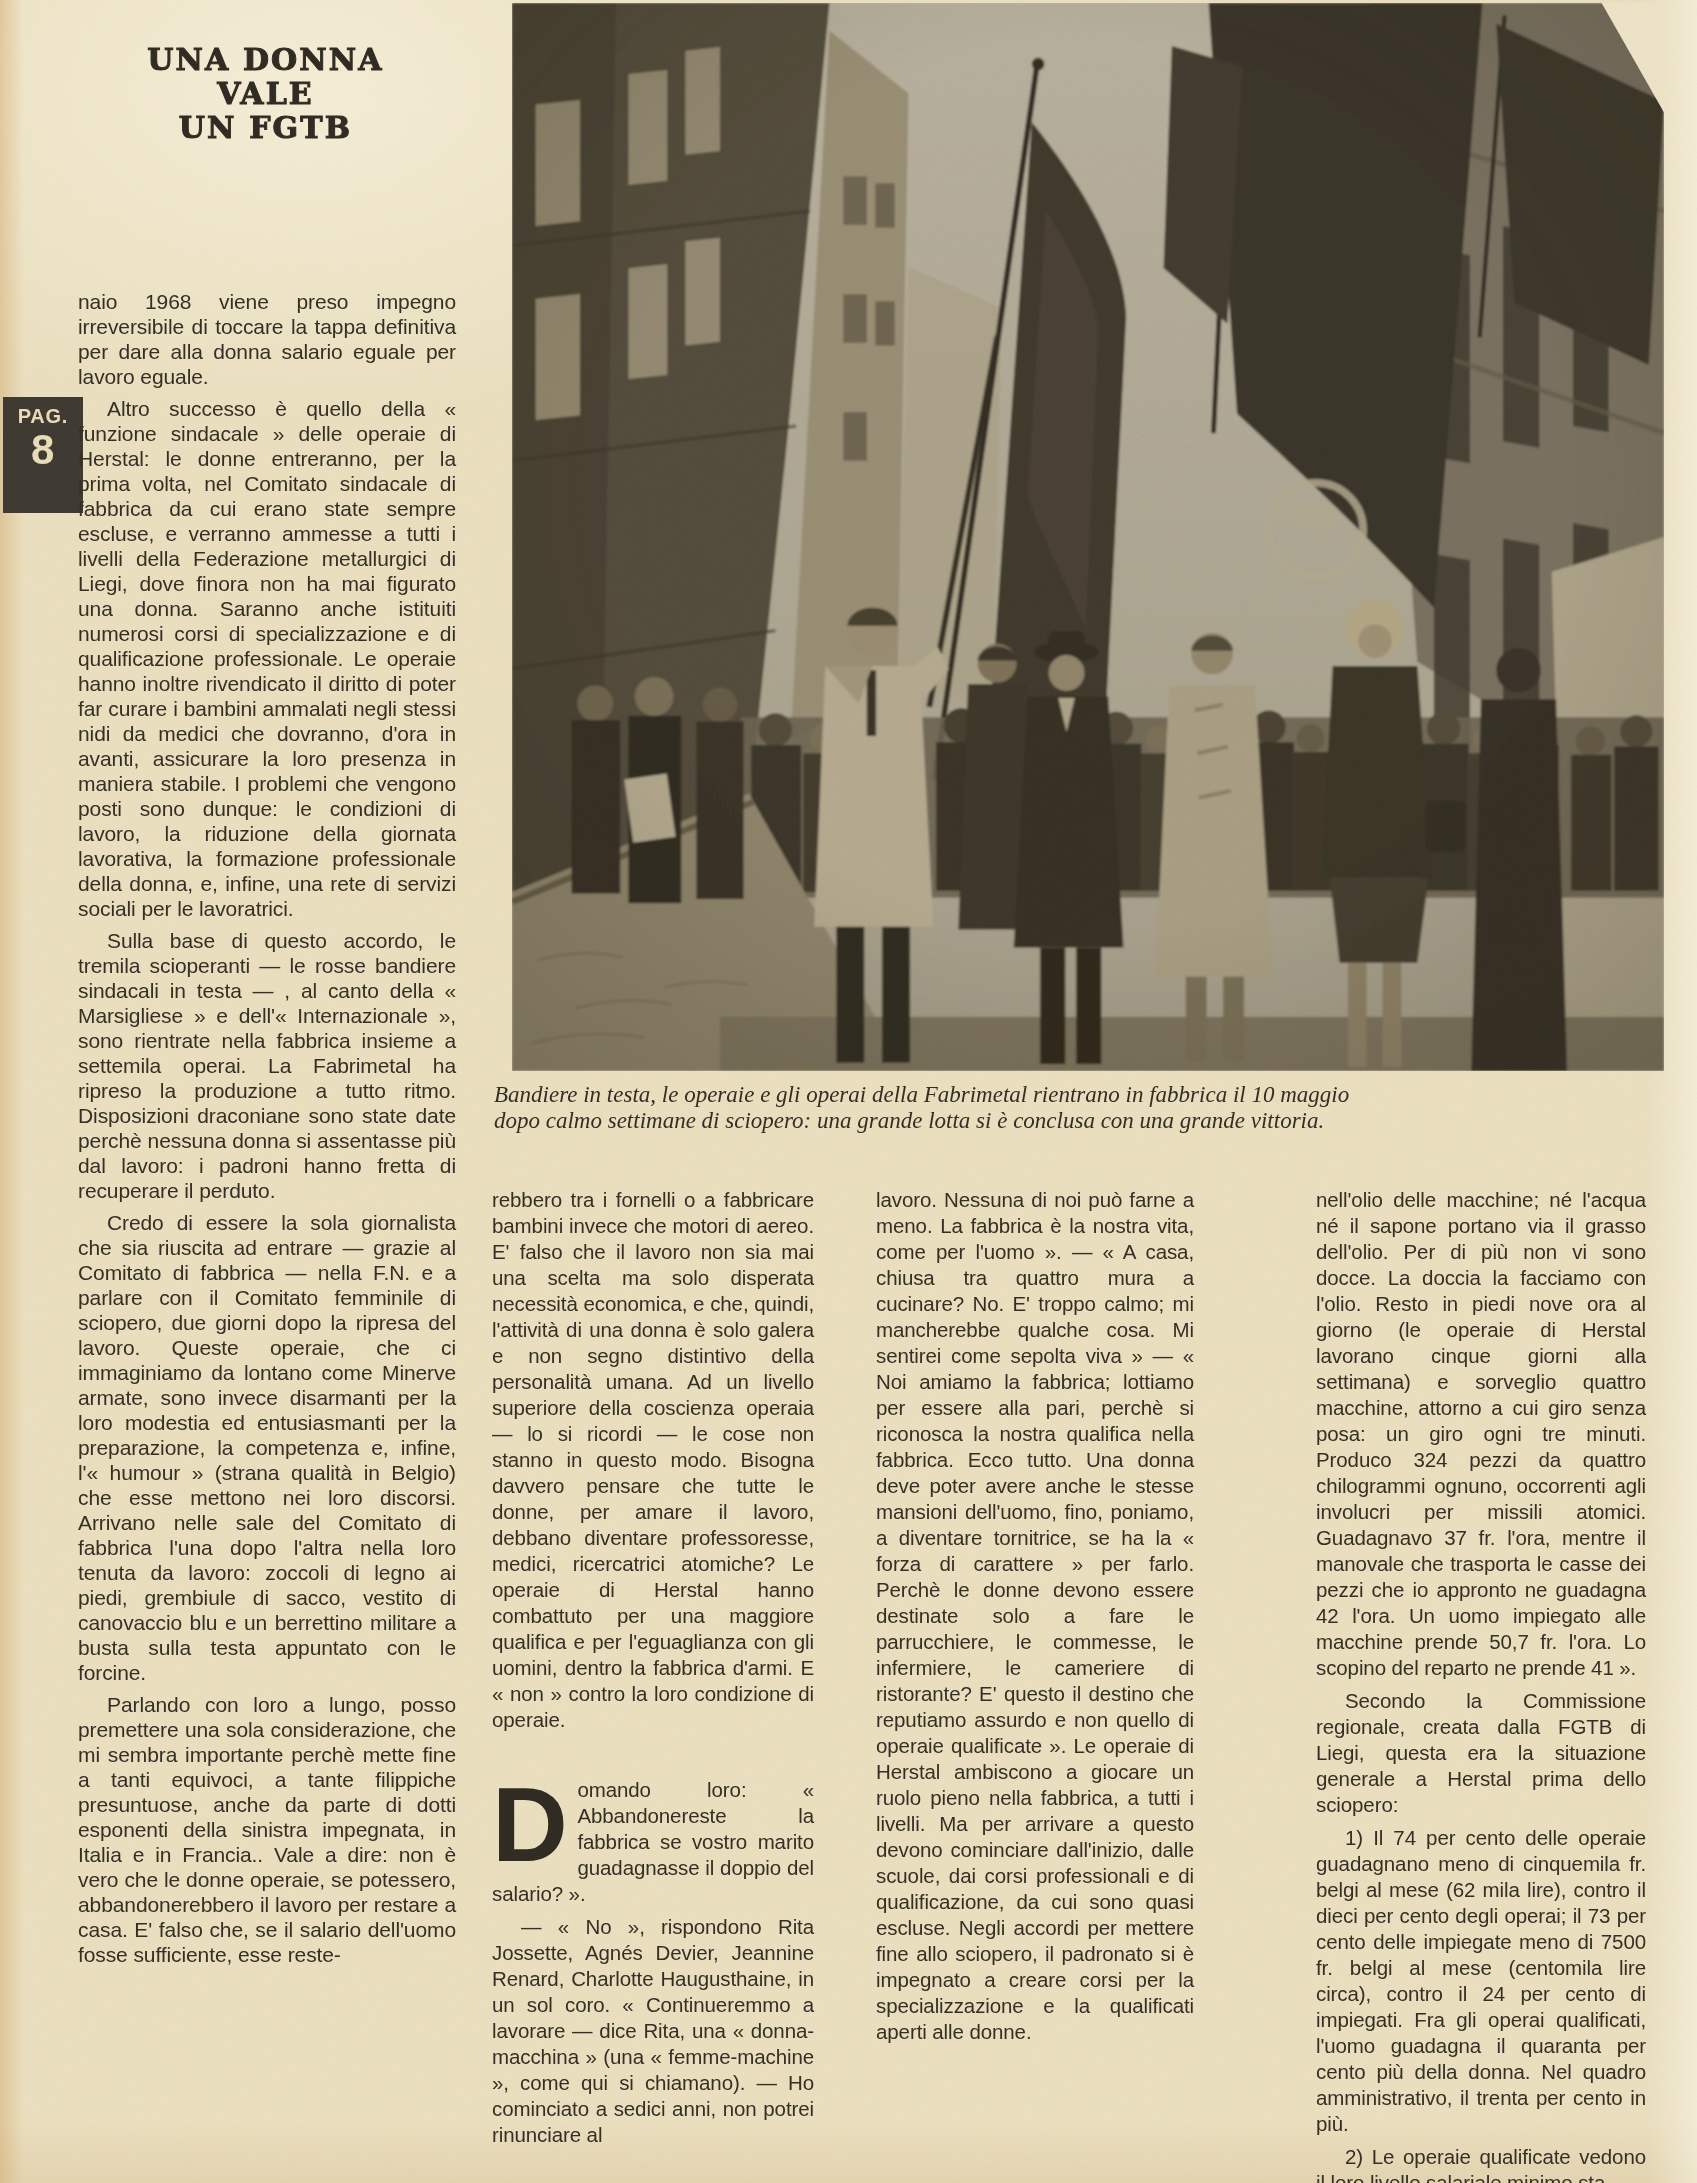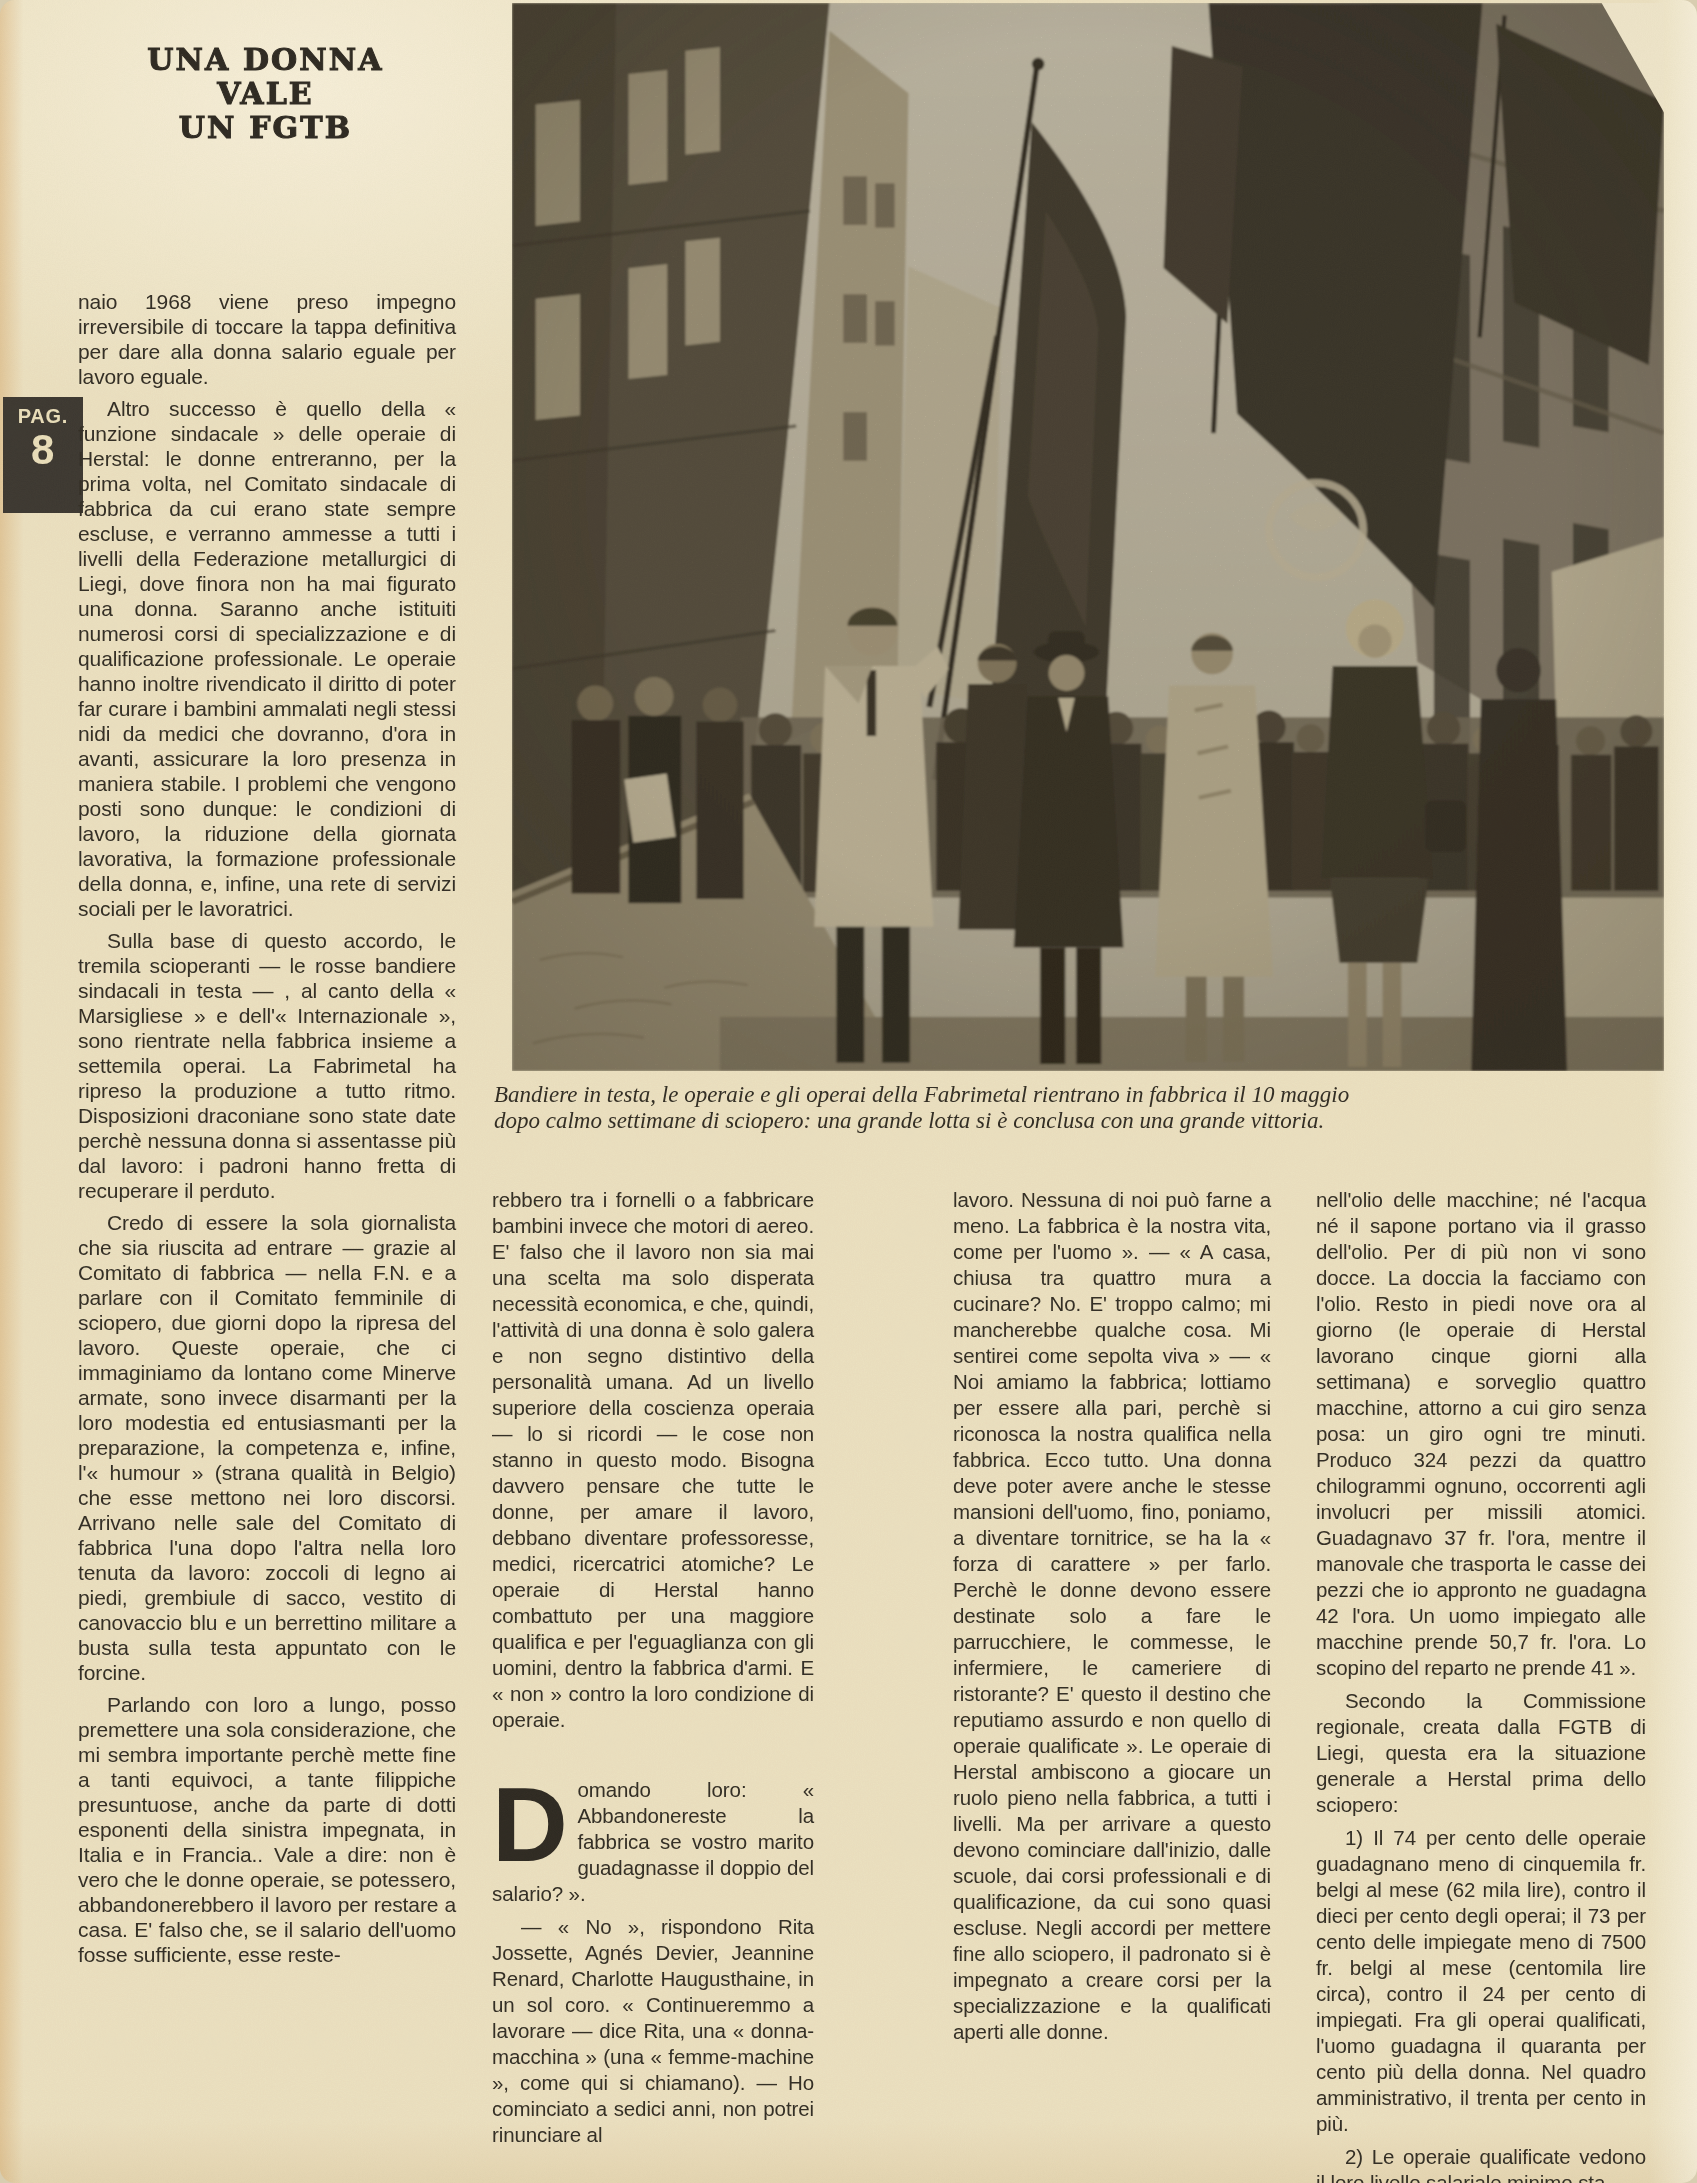--- a/index.html
+++ b/index.html
@@ -10,21 +10,20 @@
     margin:0 auto;
     overflow:hidden;
     color:#2f2b23;
     font-family:"Liberation Sans", sans-serif;
     background:
       linear-gradient(90deg, rgba(209,156,88,.38), rgba(209,156,88,0) 23.6px),
       linear-gradient(270deg, rgba(255,252,240,.55), rgba(255,252,240,0) 49px),
       radial-gradient(763px 485px at 18% 4%, rgba(255,250,233,.65), rgba(255,250,233,0) 70%),
       linear-gradient(0deg, rgba(186,146,86,.14), rgba(186,146,86,0) 62px),
       #eee3c3;
-    border-radius: 15px;
   }
   .grain-overlay { position:absolute; left:0; top:0; width:1697px; height:2183px; pointer-events:none; }
 
   
   .title {
     position:absolute; left:75px; top:43px; width:381px;
     text-align:center;
     font-family:"DejaVu Serif", serif;
     font-weight:bold;
     font-size:30px; line-height:34px;
@@ -51,21 +50,21 @@
   .para:first-child { margin-top:8px; }
   .ind { text-indent:29px; }
 
   .left-col {
     position:absolute; left:78px; top:281px; width:378px;
     font-size:21px; line-height:25px;
     letter-spacing:-0.1px;
   }
   .col { position:absolute; top:1179px; font-size:20.5px; line-height:26px; letter-spacing:-0.1px; }
   .col-a { left:492px;  width:322px; }
-  .col-b { left:953px; width:318px; }
+  .col-b { left:876px; width:318px; }
   .col-c { left:1316px; width:330px; }
 
   .drop-para { margin-top:44px; min-height:92px; }
   .dropcap {
     float:left;
     font-family:"Liberation Sans", sans-serif;
     font-weight:900;
     font-size:105px; line-height:0.78;
     padding:7px 9.7px 0 0;
     color:#2b2720;

